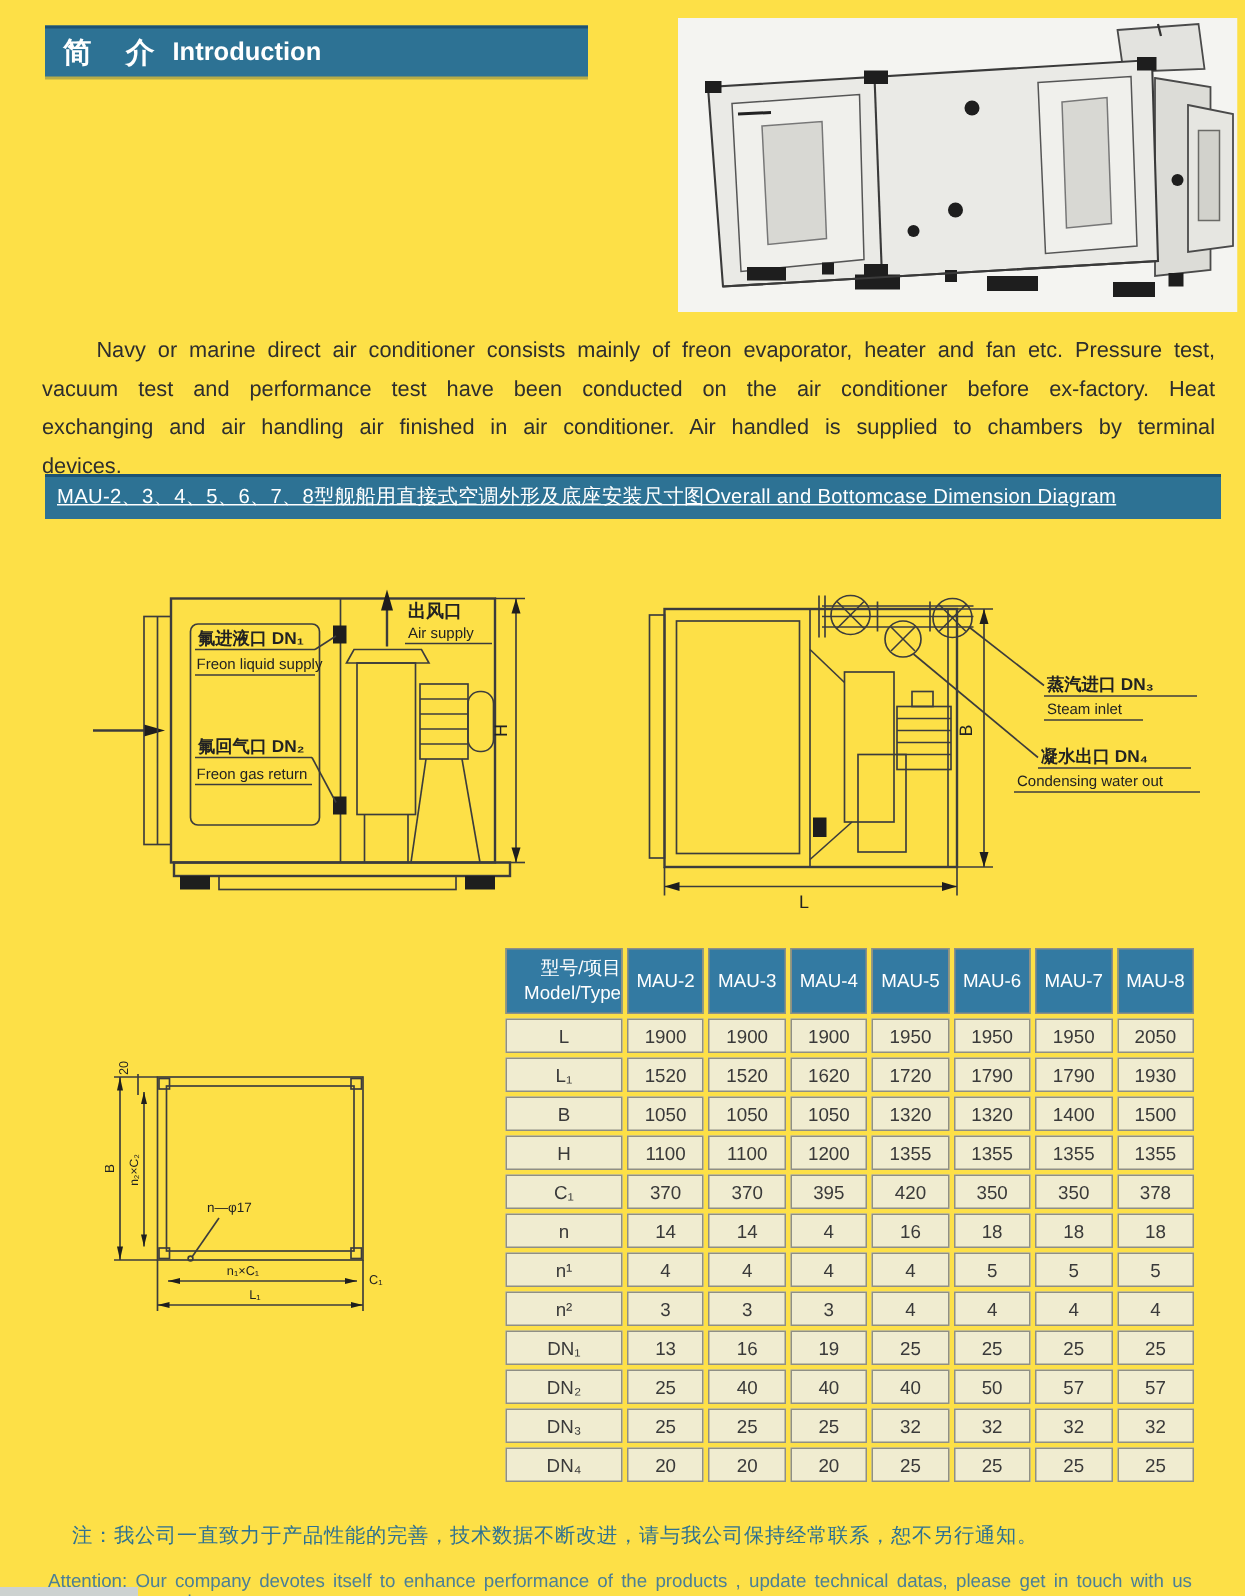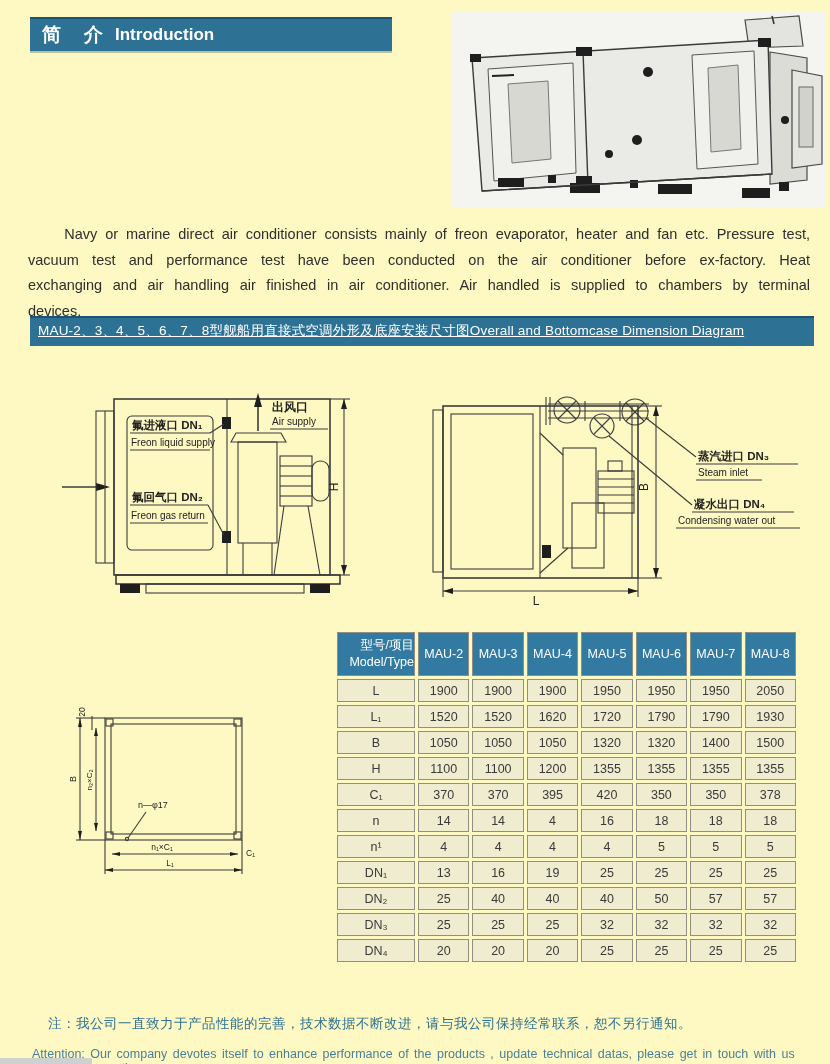--- a/index.html
+++ b/index.html
@@ -1,16 +1,16 @@
 <!DOCTYPE html>
 <html><head>
 <meta charset="utf-8">
 <style>
   html,body{margin:0;padding:0;background:#ffffff;}
-  .page{position:relative;width:830px;height:1064px;background:#fef9c3;overflow:hidden;
+  .page{position:relative;width:830px;height:1064px;background:#fde047;overflow:hidden;
         font-family:"Liberation Sans","DejaVu Sans",sans-serif;color:#2b2b2b;}
 
   .intro-bar{position:absolute;left:30px;top:17px;width:362px;height:34px;background:#2d7294;
              border-top:2px solid #1d5273;box-sizing:border-box;color:#fff;display:flex;
              align-items:center;padding-left:12px;box-shadow:0 2px 0 rgba(25,55,75,.30);}
   .intro-bar .zh{font-size:19px;font-weight:bold;letter-spacing:2px;}
   .intro-bar .en{font-size:17px;font-weight:bold;margin-left:10px;text-align:center;}
 
   .para-zh{position:absolute;left:30px;top:62px;width:398px;font-size:16.5px;line-height:27.5px;
            text-align:justify;text-indent:2em;letter-spacing:.5px;color:#222;}
@@ -340,20 +340,30 @@
           <td>n¹</td>
           <td>4</td>
           <td>4</td>
           <td>4</td>
           <td>4</td>
           <td>5</td>
           <td>5</td>
           <td>5</td>
         </tr>
         <tr>
+          <td>n²</td>
+          <td>3</td>
+          <td>3</td>
+          <td>3</td>
+          <td>4</td>
+          <td>4</td>
+          <td>4</td>
+          <td>4</td>
+        </tr>
+        <tr>
           <td>DN₁</td>
           <td>13</td>
           <td>16</td>
           <td>19</td>
           <td>25</td>
           <td>25</td>
           <td>25</td>
           <td>25</td>
         </tr>
         <tr>

